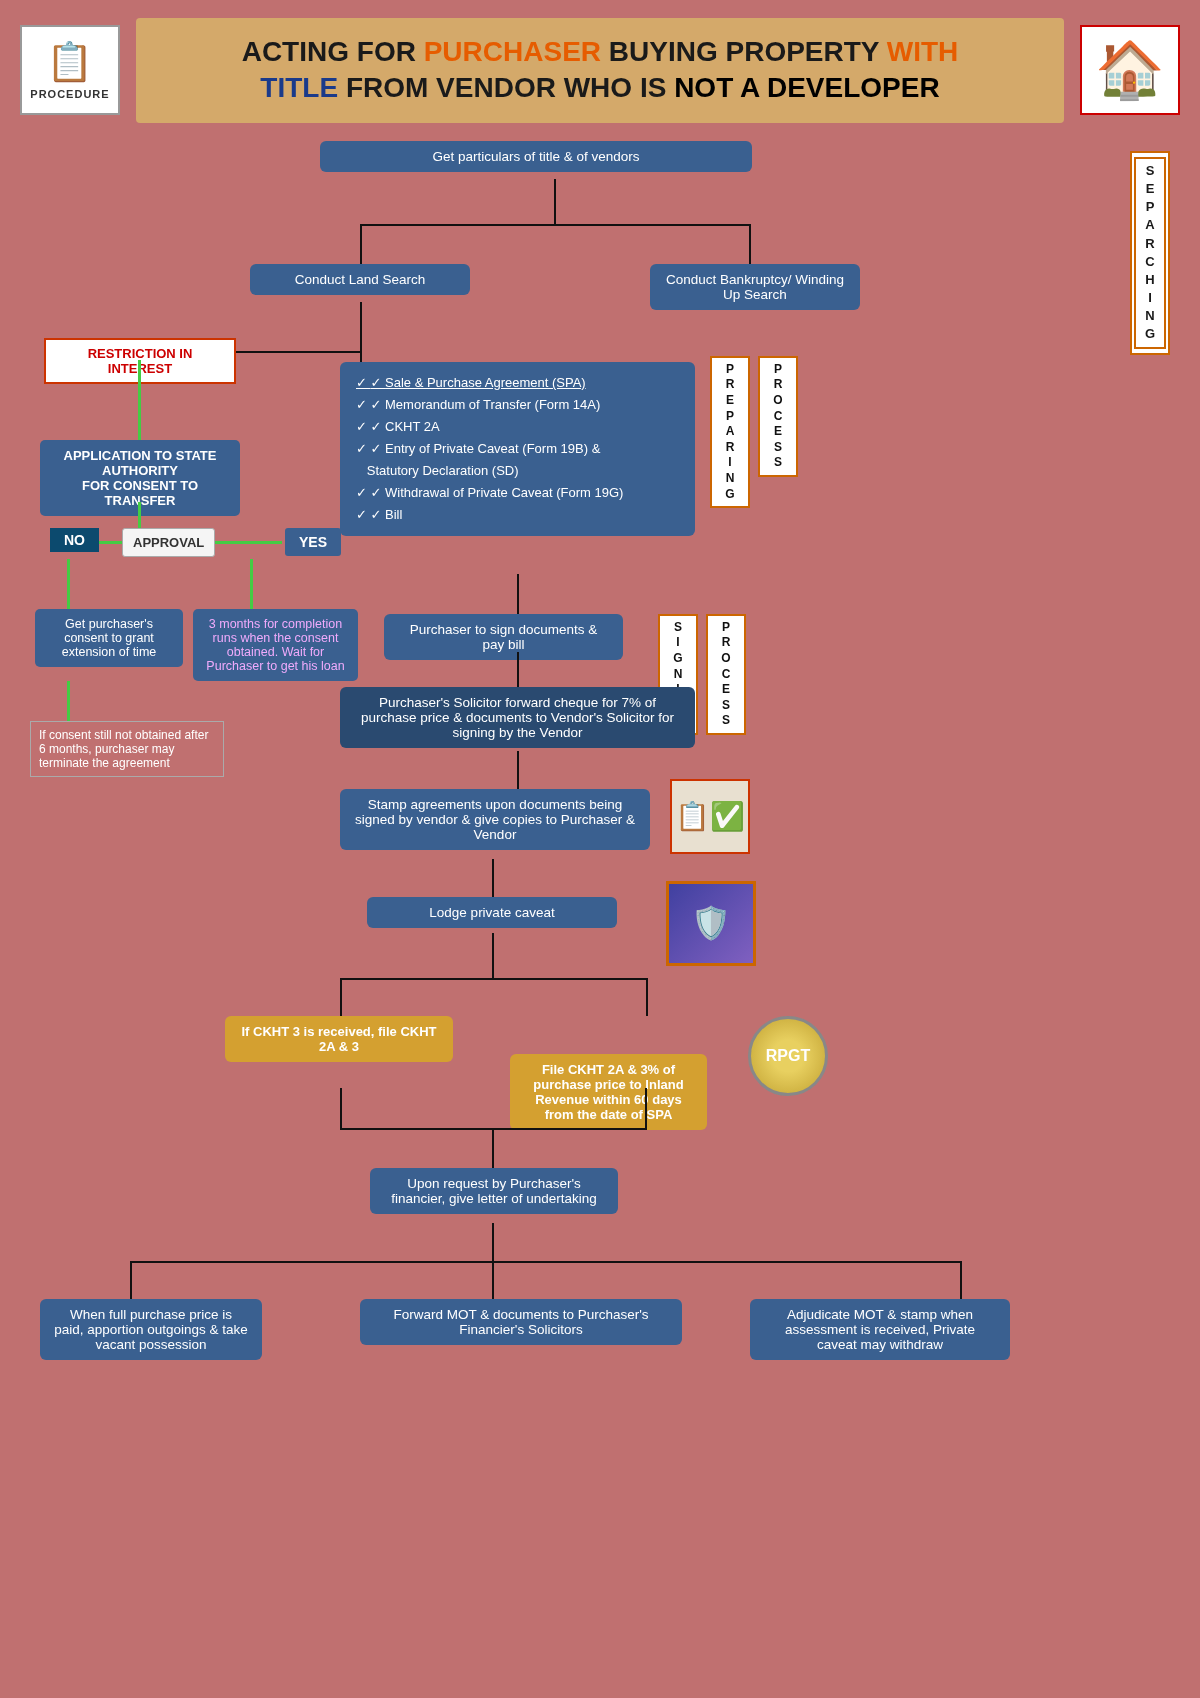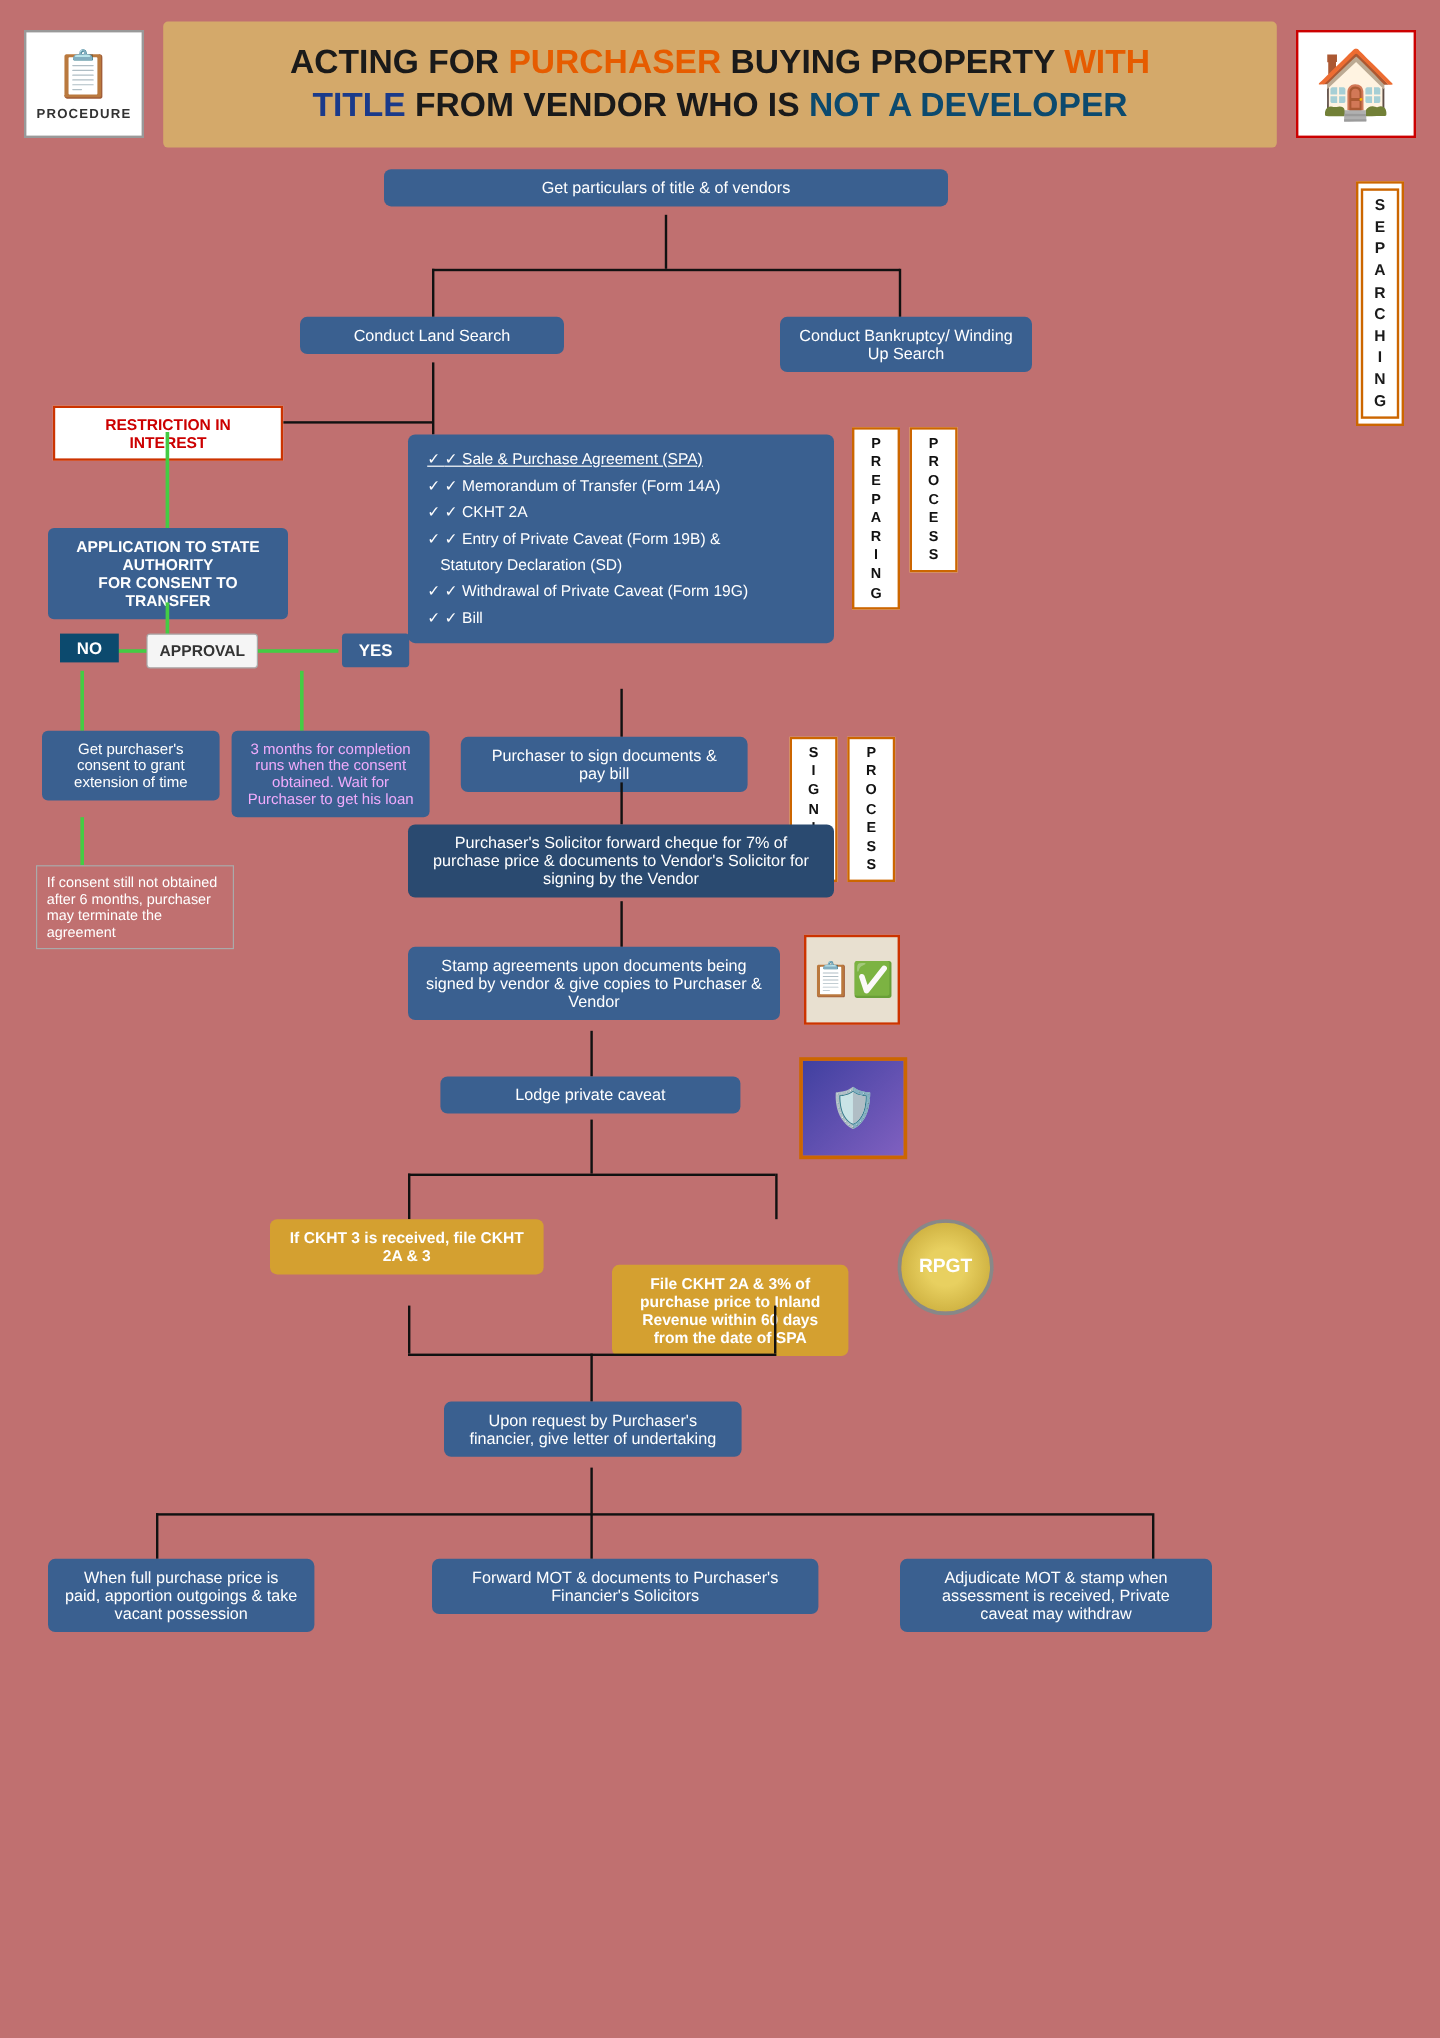--- a/index.html
+++ b/index.html
@@ -45,21 +45,21 @@
     }
     .header-title-box h1 {
       font-size: 28px;
       font-weight: 900;
       color: #1a1a1a;
       line-height: 1.3;
       text-align: center;
     }
     .highlight-orange { color: #e65c00; }
     .highlight-blue { color: #1a3a8a; }
-    .highlight-red { color: #0c4a6e; }
+    .highlight-red { color: #000000; }
     .header-house {
       background: white;
       border: 2px solid #cc0000;
       width: 100px;
       height: 90px;
       display: flex;
       align-items: center;
       justify-content: center;
       flex-shrink: 0;
     }
@@ -260,21 +260,21 @@
   </div>
 </div>
 
 <div class="fc-container">
   <div class="fc-wrap">
 
     <div class="side-searching pos" style="right:0; top:10px; width:40px; padding:4px 2px;">
       <span style="font-size:13px;font-weight:bold;color:#1a1a1a;text-align:center;display:block;border:2px solid #cc6600;background:white;padding:3px 0;">S<br>E<br>P<br>A<br>R<br>C<br>H<br>I<br>N<br>G</span>
     </div>
 
-    <div class="blue-box pos" style="top:0; left:290px; width:470px;">
+    <div class="blue-box pos" style="top:0; left:290px; width:432px;">
       <span>Get particulars of title &amp; of vendors</span>
     </div>
 
     <div class="vert-line pos" style="top:38px; left:524px; height:45px;"></div>
 
     <div class="horiz-line pos" style="top:83px; left:330px; width:390px;"></div>
 
     <div class="vert-line pos" style="top:83px; left:330px; height:40px;"></div>
 
     <div class="vert-line pos" style="top:83px; left:719px; height:40px;"></div>
@@ -336,21 +336,21 @@
 
     <div class="vert-line-green pos" style="top:418px; left:37px; height:50px;"></div>
 
     <div class="pos" style="top:468px; left:5px; width:148px; background:#3a6090; color:white; border-radius:5px; padding:8px 10px; font-size:12.5px; text-align:center;">
       <span style="white-space:pre-line;">Get purchaser's
 consent to grant
 extension of time</span>
     </div>
 
     <div class="vert-line-green pos" style="top:540px; left:37px; height:40px;"></div>
-    <div class="pos" style="top:580px; left:0px; width:165px; background:#c07070; color:white; font-size:12px; text-align:left; padding:6px 8px; border:1px solid #aaa;">
+    <div class="pos" style="top:580px; left:0px; width:194px; background:#c07070; color:white; font-size:12px; text-align:left; padding:6px 8px; border:1px solid #aaa;">
       <span>If consent still not obtained
 after 6 months, purchaser
 may terminate the agreement</span>
     </div>
 
     <div class="vert-line-green pos" style="top:418px; left:220px; height:50px;"></div>
 
     <div class="pos" style="top:468px; left:163px; width:165px; background:#3a6090; color:#f0abfc; border-radius:5px; padding:8px 10px; font-size:12.5px; text-align:center;">
       <span style="white-space:pre-line;">3 months for completion
 runs when the consent

